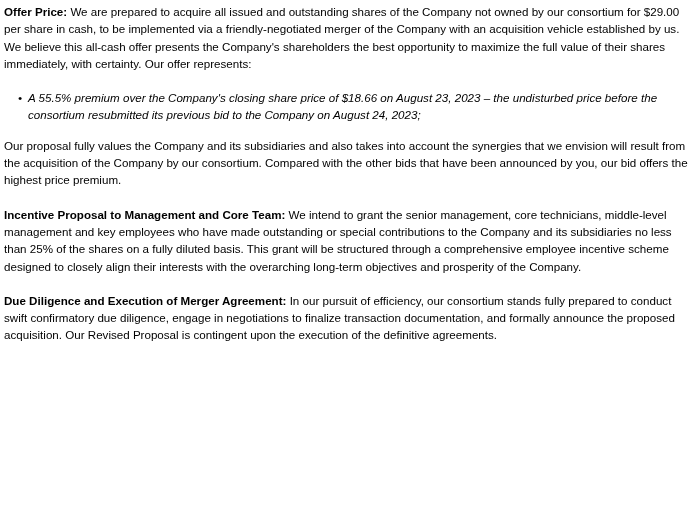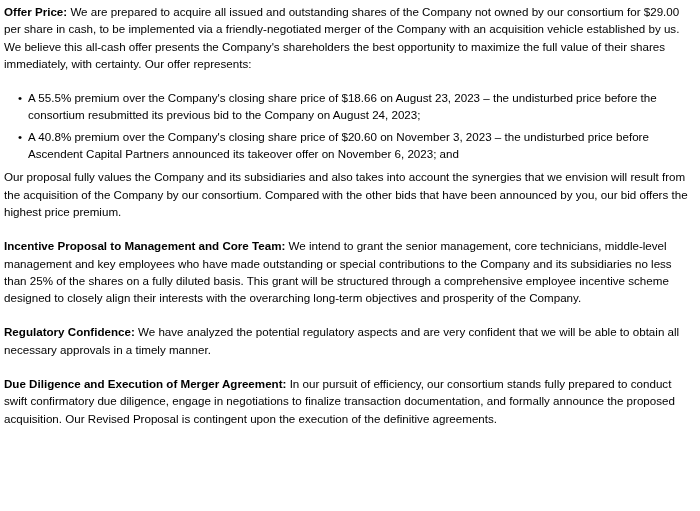--- a/index.html
+++ b/index.html
@@ -16,23 +16,24 @@
     padding: 3px 4px 12px 4px;
     font-family: "Liberation Sans", sans-serif;
     font-size: 11.6px;
     line-height: 17.3px;
     color: #000000;
     -webkit-font-smoothing: antialiased;
   }
   .para { margin: 0 0 17px 0; }
   .para b { font-weight: bold; }
   ul.bullets {
-    margin: 0 0 6px 0;
+    margin: 0 0 13px 0;
     padding: 0 0 0 24px;
     list-style: none;
+    font-style: italic;
   }
   ul.bullets li {
     position: relative;
     margin: 0 0 4px 0;
   }
   ul.bullets li::before {
     content: "\2022";
     position: absolute;
     left: -10px;
     top: 0;
@@ -40,25 +41,23 @@
 </style>
 </head>
 <body>
 
 <div class="page">
 
   <p class="para"><b>Offer Price:</b> <span>We are prepared to acquire all issued and outstanding shares of the Company not owned by our consortium for $29.00 per share in cash, to be implemented via a friendly-negotiated merger of the Company with an acquisition vehicle established by us. We believe this all-cash offer presents the Company's shareholders the best opportunity to maximize the full value of their shares immediately, with certainty. Our offer represents:</span></p>
 
   <ul class="bullets">
     <li>A 55.5% premium over the Company's closing share price of $18.66 on August 23, 2023 – the undisturbed price before the consortium resubmitted its previous bid to the Company on August 24, 2023;</li>
-    <li>A 40.8% premium over the Company's closing share price of $20.60 on November 3, 2023 – the undisturbed price before Ascendent Capital Partners announced its takeover offer on November 6, 2023; and</li>
   </ul>
 
   <p class="para"><span>Our proposal fully values the Company and its subsidiaries and also takes into account the synergies that we envision will result from the acquisition of the Company by our consortium. Compared with the other bids that have been announced by you, our bid offers the highest price premium.</span></p>
 
   <p class="para"><b>Incentive Proposal to Management and Core Team:</b> <span>We intend to grant the senior management, core technicians, middle-level management and key employees who have made outstanding or special contributions to the Company and its subsidiaries no less than 25% of the shares on a fully diluted basis. This grant will be structured through a comprehensive employee incentive scheme designed to closely align their interests with the overarching long-term objectives and prosperity of the Company.</span></p>
 
 
-  <p class="para"><b>Regulatory Confidence:</b> <span>We have analyzed the potential regulatory aspects and are very confident that we will be able to obtain all necessary approvals in a timely manner.</span></p>
 
   <p class="para"><b>Due Diligence and Execution of Merger Agreement:</b> <span>In our pursuit of efficiency, our consortium stands fully prepared to conduct swift confirmatory due diligence, engage in negotiations to finalize transaction documentation, and formally announce the proposed acquisition. Our Revised Proposal is contingent upon the execution of the definitive agreements.</span></p>
 
 </div>
 
 </body></html>

